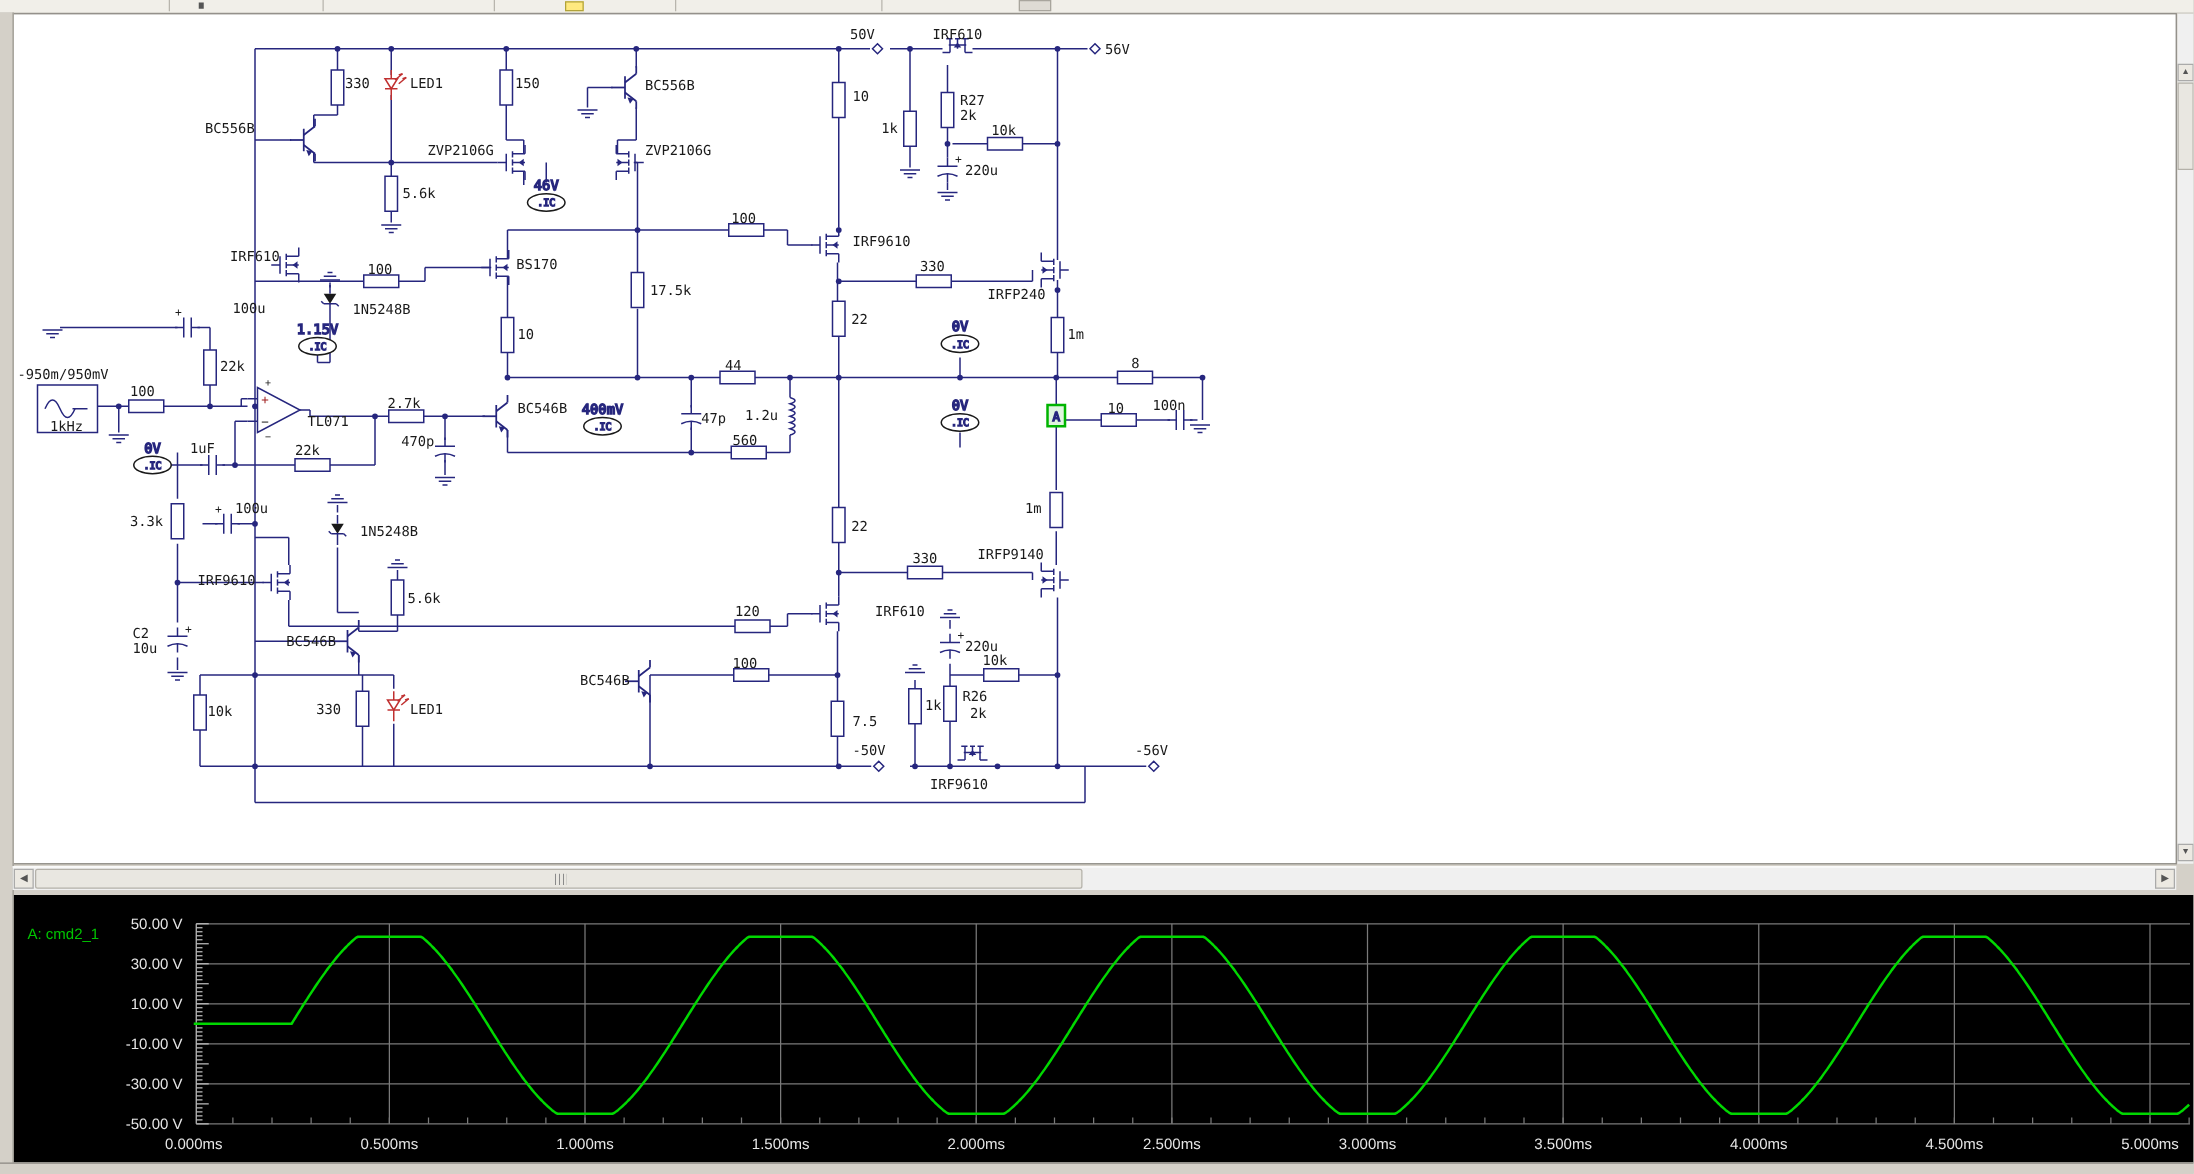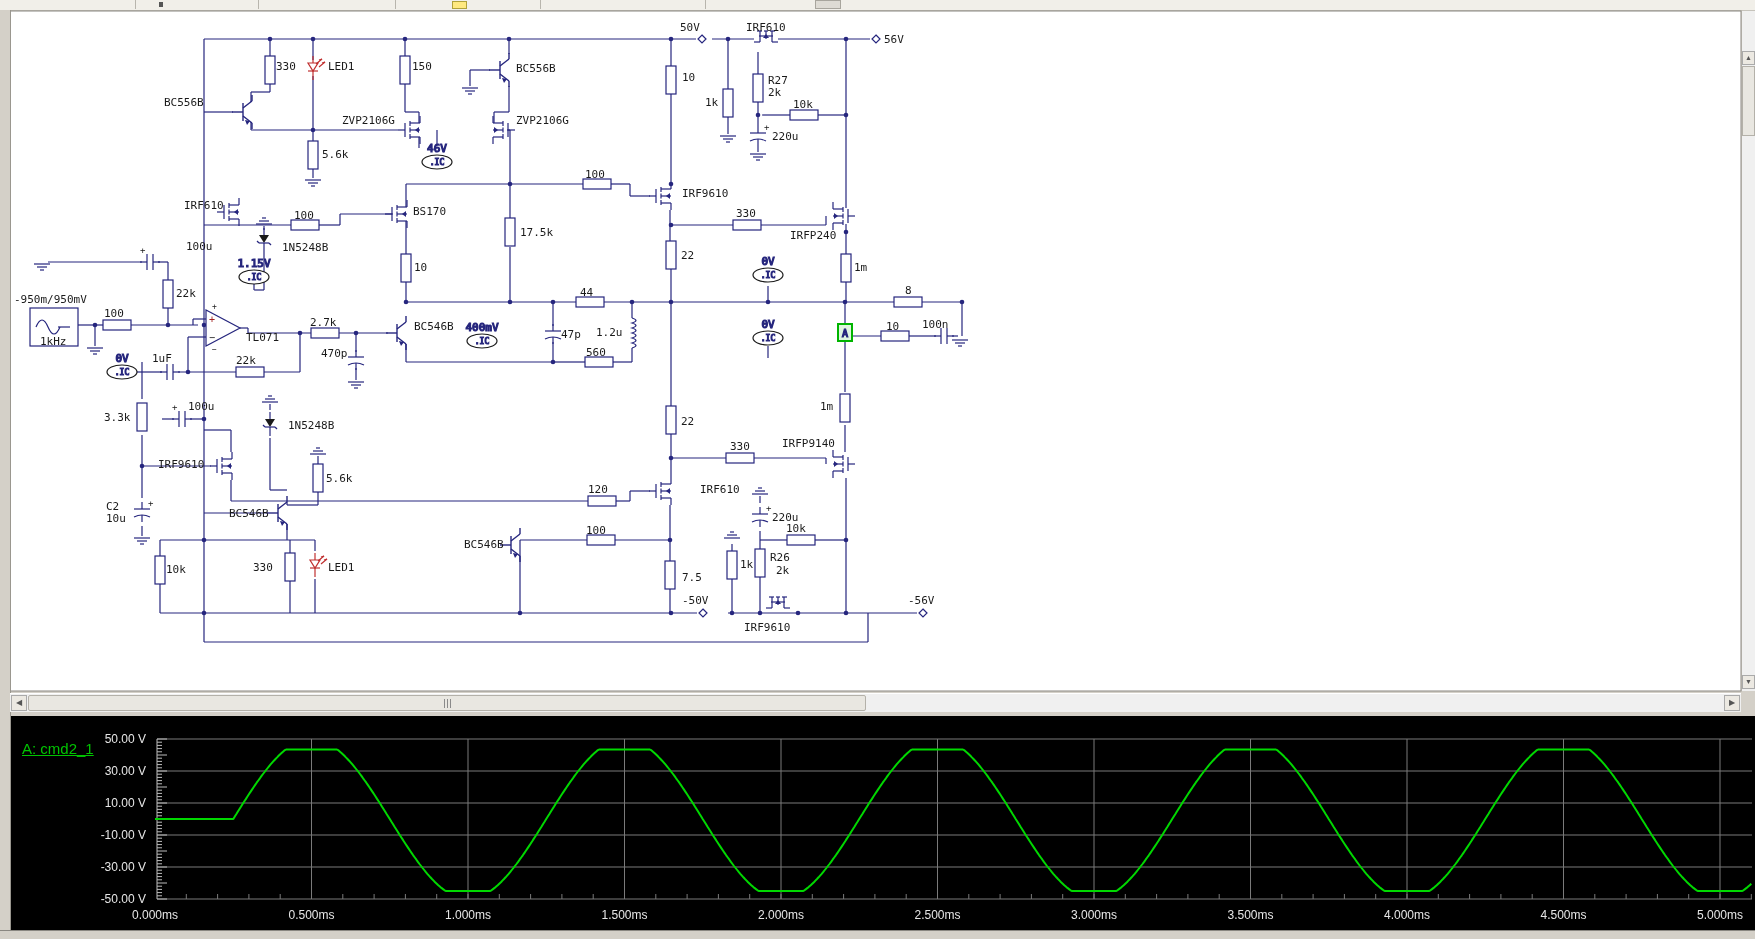--- a/index.html
+++ b/index.html
@@ -4,21 +4,21 @@
 <style>
   html,body{margin:0;padding:0;background:#d4d0c8;font-family:"Liberation Sans",sans-serif;}
   #app{position:relative;width:1755px;height:939px;background:#d4d0c8;overflow:hidden;}
   #toolbar{position:absolute;left:0;top:0;width:1755px;height:10px;background:#f1efe9;border-bottom:1px solid #c6c3bb;}
   .tb-sep{position:absolute;top:0;width:1px;height:9px;background:#b8b5ad;}
   .tb-yellow{position:absolute;left:452px;top:1px;width:15px;height:8px;background:#ffe97f;border:1px solid #b0a23a;box-sizing:border-box;}
   .tb-gray{position:absolute;left:815px;top:0px;width:26px;height:9px;background:#dedbd4;border:1px solid #a8a59d;box-sizing:border-box;}
   .tb-dot{position:absolute;left:159px;top:2px;width:4px;height:5px;background:#555;}
   #leftstrip{position:absolute;left:0;top:10px;width:10px;height:920px;background:#d4d0c8;border-right:1px solid #9a978f;}
   svg{position:absolute;left:0;top:0;}
-  #legend{position:absolute;left:22px;top:740px;font-size:15px;text-decoration:underline;}
+  #legend{position:absolute;left:22px;top:740px;font-size:12px;}
   #hscroll{position:absolute;left:10px;top:693px;width:1731px;height:18px;background:#f0f0f0;border-top:1px solid #fff;}
   .sb-btn{position:absolute;top:1px;width:16px;height:16px;background:#ece9e2;border:1px solid #aaa;box-sizing:border-box;color:#555;font-size:8px;line-height:14px;text-align:center;}
   #hthumb{position:absolute;left:18px;top:1px;width:838px;height:16px;background:#e9e7e1;border:1px solid #b4b1a9;box-sizing:border-box;border-radius:2px;}
   #hgrip{position:absolute;left:415px;top:3px;width:9px;height:9px;
     background:repeating-linear-gradient(90deg,#8a8a8a 0,#8a8a8a 1px,transparent 1px,transparent 3px);}
   #vscroll{position:absolute;left:1742px;top:11px;width:13px;height:680px;background:#f0f0f0;}
   .vs-btn{position:absolute;left:0;width:13px;height:14px;background:#ece9e2;border:1px solid #aaa;box-sizing:border-box;color:#555;font-size:7px;line-height:12px;text-align:center;}
   #vthumb{position:absolute;left:0;top:55px;width:13px;height:70px;background:#e9e7e1;border:1px solid #b4b1a9;box-sizing:border-box;}
   #bottomstrip{position:absolute;left:0;top:930px;width:1755px;height:9px;background:#d4d0c8;border-top:1px solid #8a8781;}
   text{font-family:"DejaVu Sans Mono","Liberation Mono",monospace;}

